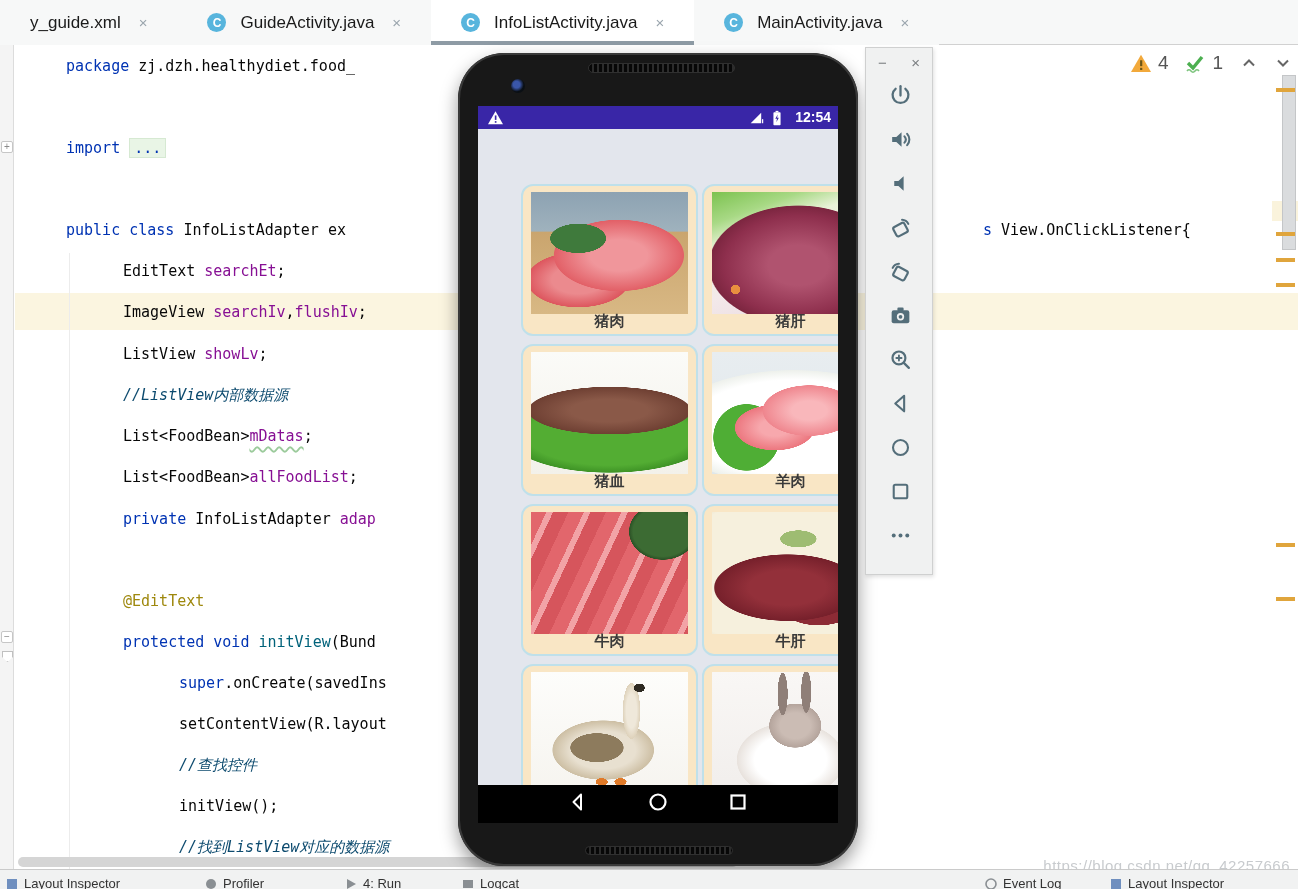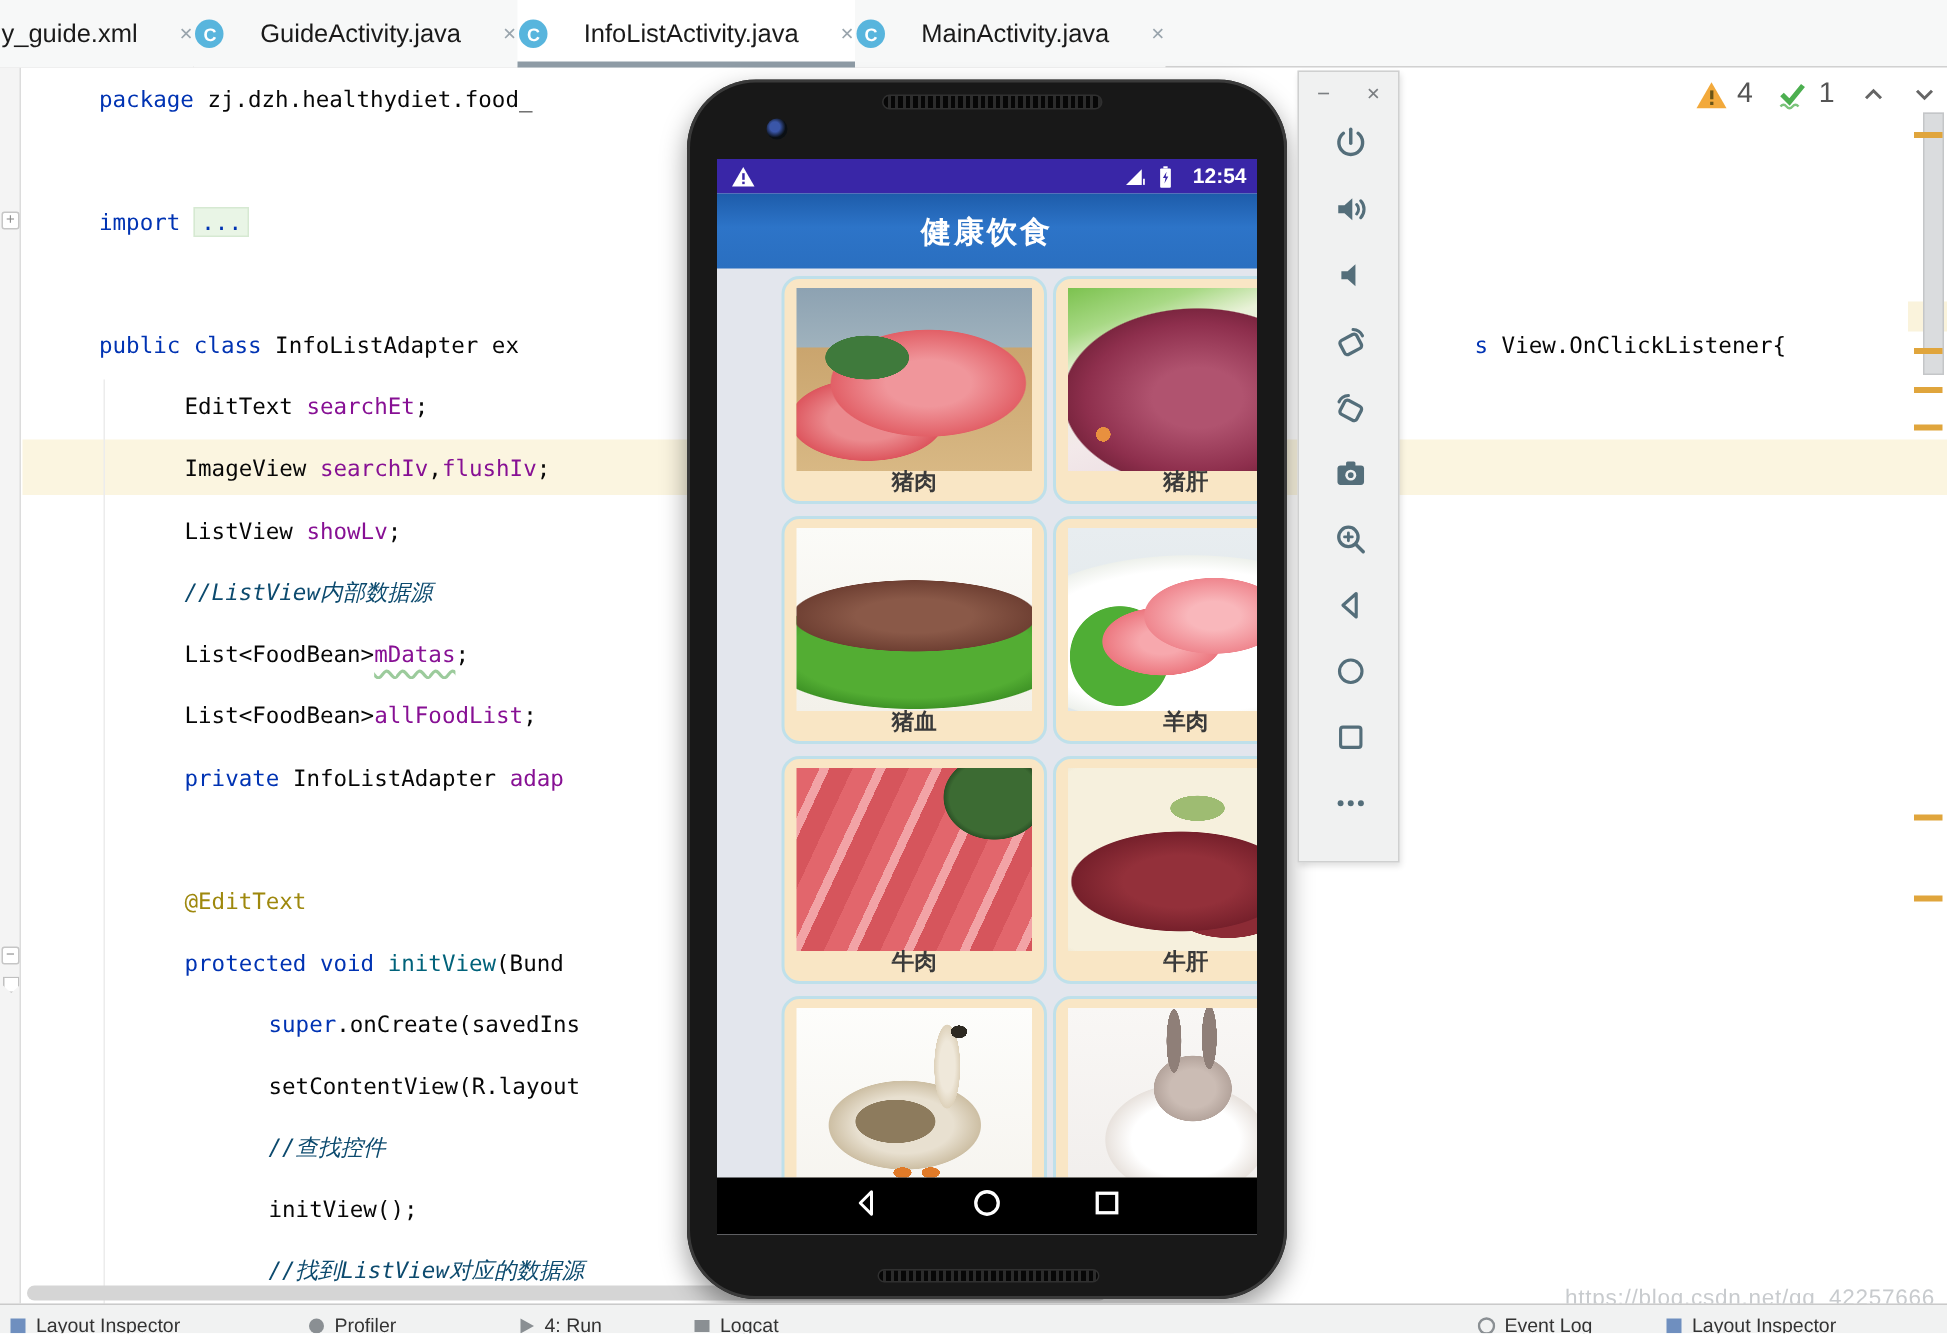--- a/index.html
+++ b/index.html
@@ -3,21 +3,21 @@
 <meta charset="utf-8">
 <style>
   * { margin:0; padding:0; box-sizing:border-box; }
   html,body { width:1298px; height:889px; overflow:hidden; background:#fff;
               font-family:"Liberation Sans", sans-serif; }
   #root { position:relative; width:1298px; height:889px; background:#fff; overflow:hidden; }
 
   
   .tabbar { position:absolute; left:0; top:0; width:1298px; height:45px; background:#f7f8f8;
             border-bottom:1px solid #d1d1d1; display:flex; z-index:2; }
-  .tab { position:relative; display:flex; align-items:center; gap:24px; padding:0 1px;
+  .tab { position:relative; display:flex; align-items:center; gap:14px; padding:0 30px;
          height:45px; font-size:17px; color:#1a1a1a; background:#f7f8f8; cursor:default; }
   .tab.active { background:#fff; }
   .tab .underline { position:absolute; left:0; bottom:0; width:100%; height:4px; background:#8e9ba5; }
   .cicon { width:19px; height:19px; border-radius:50%; background:#58b5dd; color:#fff;
            font-size:12px; font-weight:bold; display:flex; align-items:center; justify-content:center; }
   .tabx { color:#9aa5ad; font-size:15px; margin-left:4px; }
 
   
   .editor { position:absolute; left:0; top:45px; width:1298px; height:824px; background:#fff; z-index:1; }
   .gutter { position:absolute; left:0; top:0; width:14px; height:824px; background:#f4f4f4;
@@ -323,23 +323,20 @@
             <path d="M20 3v18H2z" fill="#fff"></path>
             <rect x="21.5" y="14" width="2" height="7" fill="#fff"></rect>
           </svg>
         <svg width="10" height="16" viewBox="0 0 14 22" style="position:absolute;right:56px">
             <rect x="2" y="3" width="10" height="18" rx="1" fill="#fff"></rect>
             <rect x="5" y="1" width="4" height="2" fill="#fff"></rect>
             <path d="M8 6l-3.4 6h2.4l-1 5 3.6-6.4H7.2z" fill="#3926a7"></path>
           </svg>
         <span class="st-time">12:54</span>
       </div>
-      <div class="titlebar">
-        <span>健康饮食</span>
-      </div>
       <div class="content" id="foodgrid">
           <div class="card" style="left: 2px; top: 5px;">
             <div class="fimg fi-pork"></div>
             <div class="flabel">猪肉</div>
           </div>
           <div class="card" style="left: 183px; top: 5px;">
             <div class="fimg fi-pork-liver"></div>
             <div class="flabel">猪肝</div>
           </div>
           <div class="card" style="left: 2px; top: 165px;">

